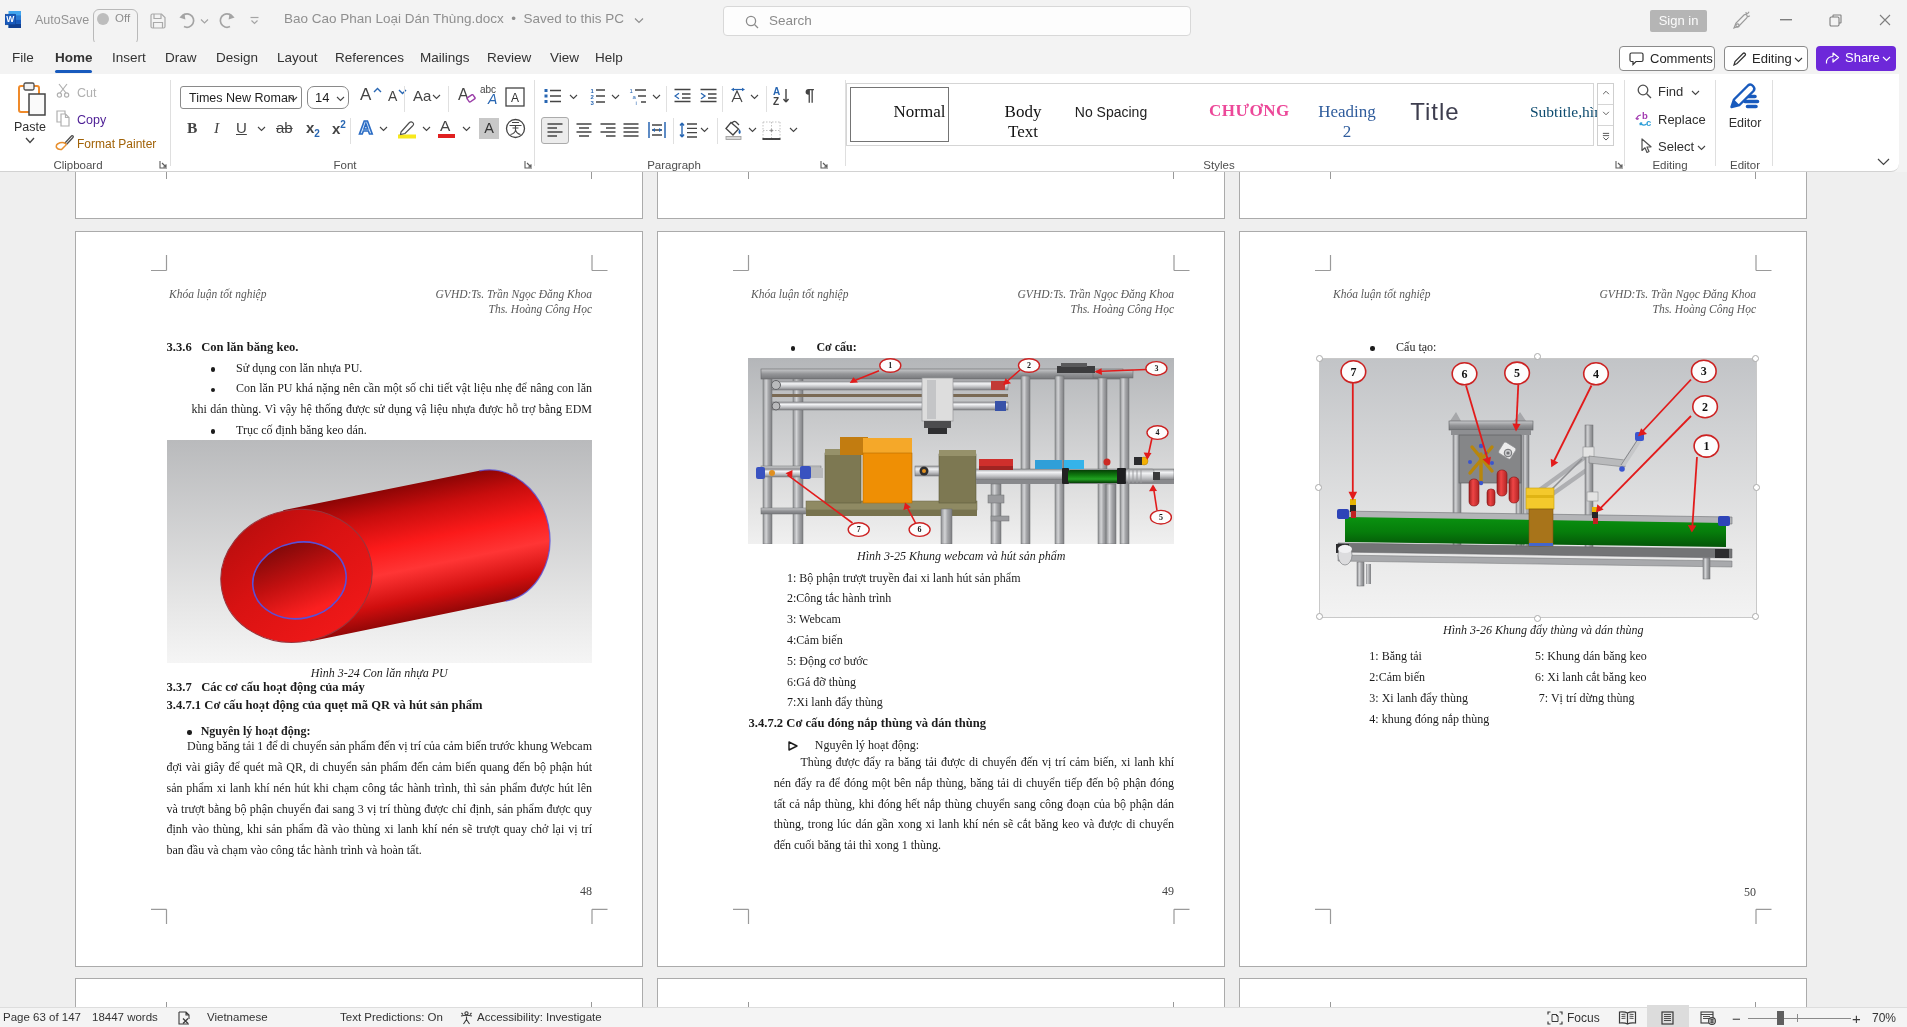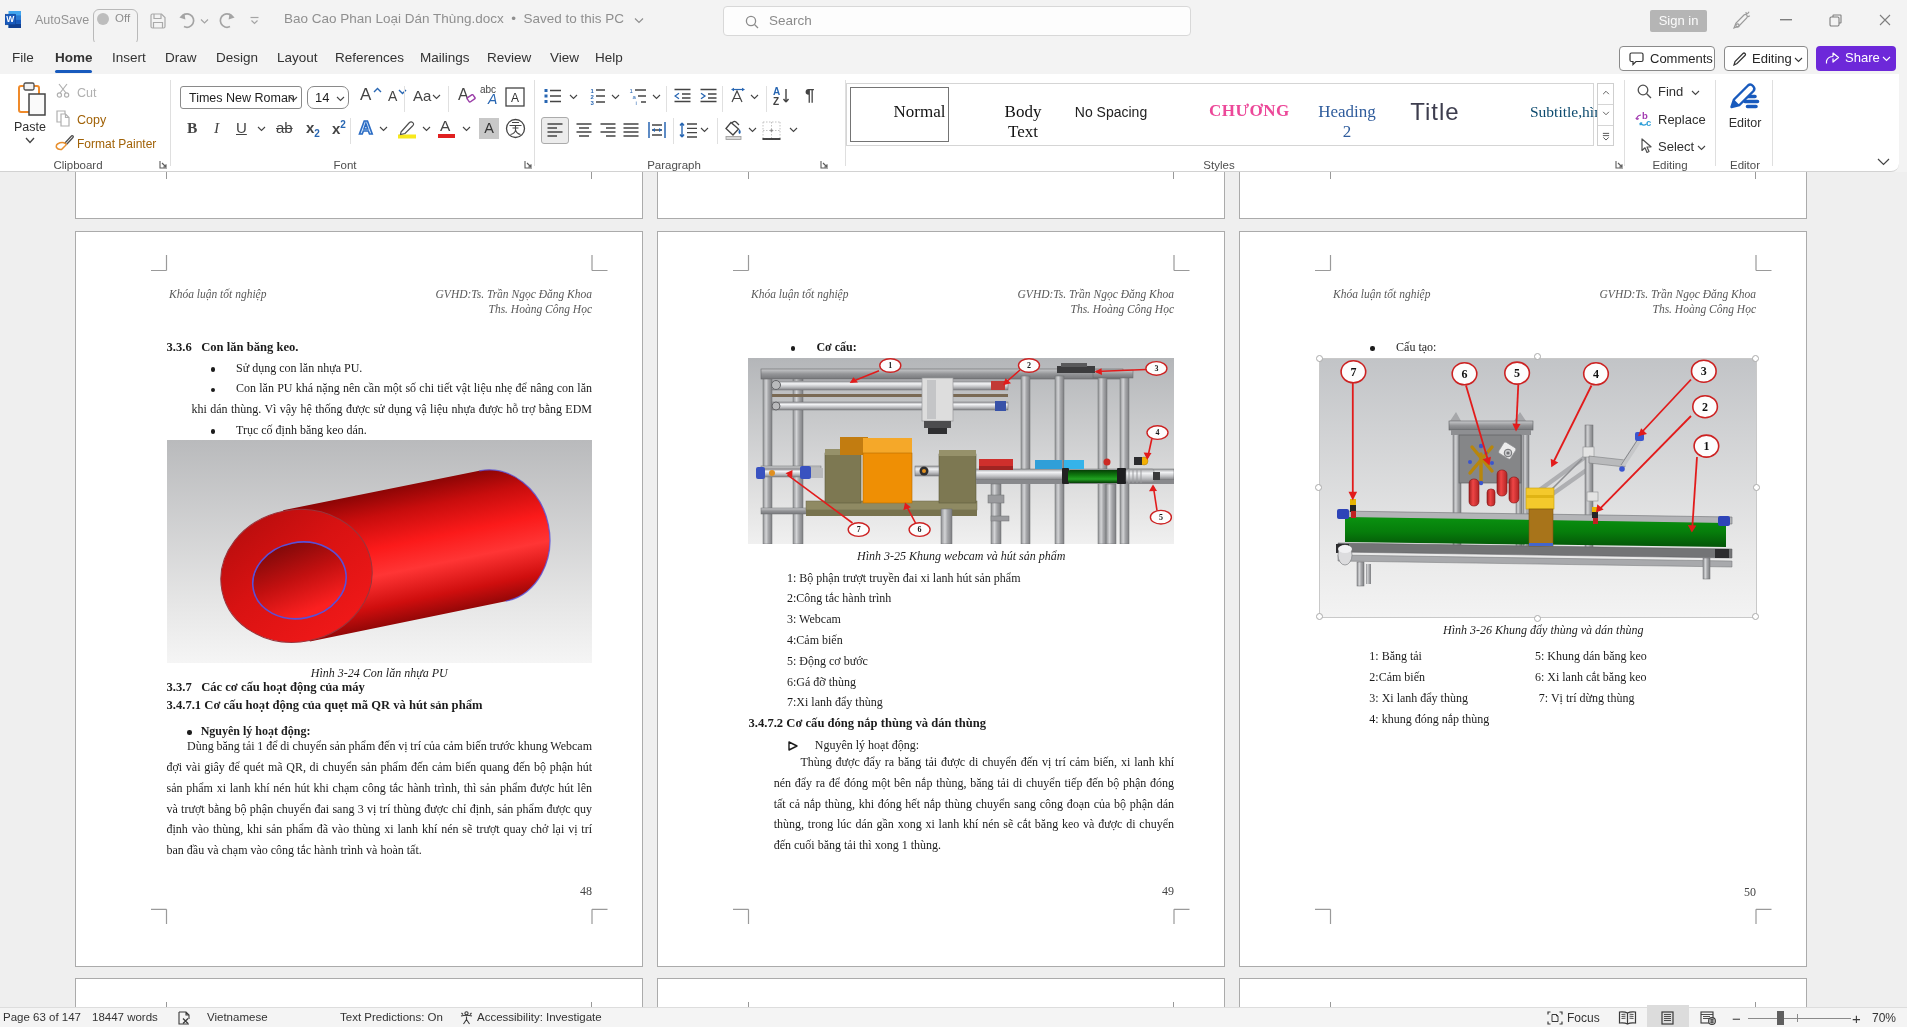--- a/index.html
+++ b/index.html
@@ -153,21 +153,21 @@
     <circle cx="3.4" cy="12" r="2.1"></circle>
       <circle cx="10.6" cy="12" r="2.1"></circle>
   </svg>
   <div class="abs" style="left:77px;top:11.5px;font-size:12.5px;color:#b0b0b0;">Cut</div>
 
   <svg class="abs" style="left:56px;top:36px" width="17" height="17" viewBox="0 0 17 17" fill="none" stroke="#b0b0b0" stroke-width="1.2">
     <path d="M1 1 L9 1 L9 12 L1 12 Z"></path>
     <path d="M5 4 L9.5 4 L13 7.5 L13 16 L5 16 Z" fill="#fff"></path>
     <path d="M9.5 4 L9.5 7.5 L13 7.5"></path>
   </svg>
-  <div class="abs" style="left:77px;top:38.5px;font-size:12.5px;color:#a16207;">Copy</div>
+  <div class="abs" style="left:77px;top:38.5px;font-size:12.5px;color:#4c1d95;">Copy</div>
 
   <svg class="abs" style="left:55px;top:60px" width="19" height="17" viewBox="0 0 19 17" fill="none">
     <path d="M10 9 L16 2.5 Q17.3 1.2 18 2 Q18.8 2.8 17.5 4 L11.5 10.5" stroke="#4f4f4f" stroke-width="1.3"></path>
     <path d="M2.5 10 Q7 7.5 10.5 9.5 Q12 10.5 10 12 L6.5 15.5 Q3 16 1.5 13.5 Q0.8 11 2.5 10 Z" fill="#fff" stroke="#e88f2e" stroke-width="1.5"></path>
   </svg>
   <div class="abs" style="left:77px;top:62.5px;font-size:12px;color:#a16207;">Format Painter</div>
   <div class="grplabel" style="left:38px;width:80px;">Clipboard</div>
   <svg class="launcher" style="left:159px" viewBox="0 0 9 9" fill="none" stroke="#5c5c5c" stroke-width="1.1">
       <path d="M1 1 L1 8 L8 8" fill="none"></path>
       <path d="M3 3 L7 7 M7 7 L7 4.2 M7 7 L4.2 7"></path>

